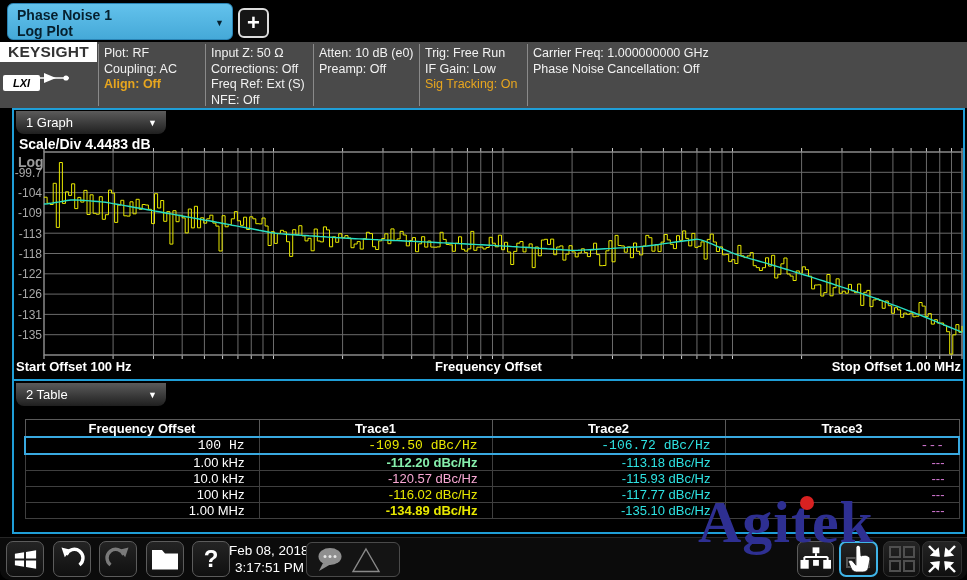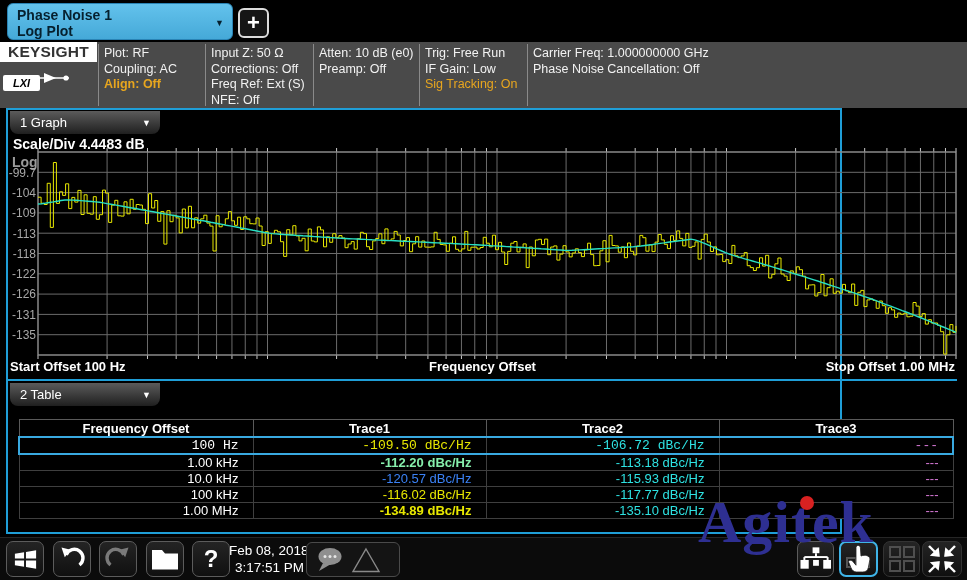--- a/index.html
+++ b/index.html
@@ -1,17 +1,17 @@
 <!DOCTYPE html>
 <html><head>
 <meta charset="utf-8">
 <style>
   html,body{margin:0;padding:0;background:#000;}
   .screen{position:relative;width:967px;height:580px;background:#000;overflow:hidden;
-          font-family:"Liberation Sans",sans-serif;-webkit-font-smoothing:antialiased;}
+          font-family:"Liberation Sans",sans-serif;border-radius:10px;-webkit-font-smoothing:antialiased;}
 
   
   .win-tab{position:absolute;left:7px;top:3px;width:226px;height:37px;background:linear-gradient(#63c2ec,#45a9d8);
            border:1px solid #2a84b5;border-radius:6px;color:#06202e;box-sizing:border-box;}
   .win-tab .l1{position:absolute;left:9px;top:3px;font-size:14px;font-weight:bold;}
   .win-tab .l2{position:absolute;left:9px;top:19px;font-size:14px;font-weight:bold;}
   .win-tab .dd{position:absolute;right:8px;top:14px;font-size:9px;color:#06202e;}
   .add-btn{position:absolute;left:238px;top:8px;width:31px;height:30px;background:#161616;border:2px solid #dcdcdc;
            border-radius:6px;color:#fff;font-size:22px;font-weight:bold;text-align:center;line-height:26px;box-sizing:border-box;}
 
@@ -20,21 +20,21 @@
   .hdr .vsep{position:absolute;top:2px;bottom:2px;width:1px;background:#8a8a8a;}
   .hcol{position:absolute;top:4px;font-size:12.5px;line-height:15.5px;color:#f2f2f2;white-space:nowrap;}
   .brandbox{position:absolute;left:0;top:0;width:97px;height:52px;}
   .brandstrip{position:absolute;left:0;top:0;width:97px;height:20px;background:#fff;color:#333;
               font-weight:bold;font-size:15.5px;text-align:center;line-height:20px;letter-spacing:0.2px;}
   .lxi{position:absolute;left:3px;bottom:3px;width:37px;height:16px;background:#fff;color:#000;border-radius:2px;
        font-style:italic;font-weight:bold;font-size:11px;text-align:center;line-height:16px;}
   .k-arrow{position:absolute;left:28px;top:30px;}
 
   
-  .workarea{position:absolute;left:6px;top:108px;width:836px;height:426px;border:2px solid #1f9ed7;
+  .workarea{position:absolute;left:12px;top:108px;width:953px;height:426px;border:2px solid #1f9ed7;
             background:#000;box-sizing:border-box;}
   .pane-divider{position:absolute;left:0;top:269px;width:949px;height:2px;background:#1f9ed7;}
   .sel-tab{position:absolute;width:150px;height:23px;background:linear-gradient(#5b5b5b,#1f1f1f);
            border-radius:0 0 8px 8px;color:#fff;font-size:13px;line-height:23px;}
   .sel-tab .lbl{position:absolute;left:10px;}
   .sel-tab .dd{position:absolute;right:9px;font-size:9px;top:1px;}
   .scale-div{position:absolute;left:5px;top:26px;font-size:14px;font-weight:bold;color:#fff;}
   .carrier{position:absolute;left:0;top:5px;width:949px;text-align:center;color:#fff;font-weight:bold;font-size:13.5px;line-height:15.5px;}
   .axisrow{position:absolute;left:0;top:249px;width:949px;height:17px;color:#fff;font-weight:bold;font-size:13px;}
   .axisrow .start{position:absolute;left:2px;}
@@ -307,21 +307,21 @@
         <td style="color: rgb(214, 120, 214);">---</td>
       </tr>
       <tr>
         <td>1.00 kHz</td>
         <td style="color: #86efac; font-weight: bold;">-112.20 dBc/Hz</td>
         <td style="color: rgb(46, 226, 226);">-113.18 dBc/Hz</td>
         <td style="color: rgb(214, 120, 214);">---</td>
       </tr>
       <tr>
         <td>10.0 kHz</td>
-        <td style="color: #3b82f6; margin-top: 48px;">-120.57 dBc/Hz</td>
+        <td style="color: #f9a8d4; margin-top: 48px;">-120.57 dBc/Hz</td>
         <td style="color: rgb(46, 226, 226);">-115.93 dBc/Hz</td>
         <td style="color: rgb(214, 120, 214);">---</td>
       </tr>
       <tr>
         <td>100 kHz</td>
         <td style="color: rgb(232, 232, 0);">-116.02 dBc/Hz</td>
         <td style="color: rgb(46, 226, 226);">-117.77 dBc/Hz</td>
         <td style="color: rgb(214, 120, 214);">---</td>
       </tr>
       <tr>

